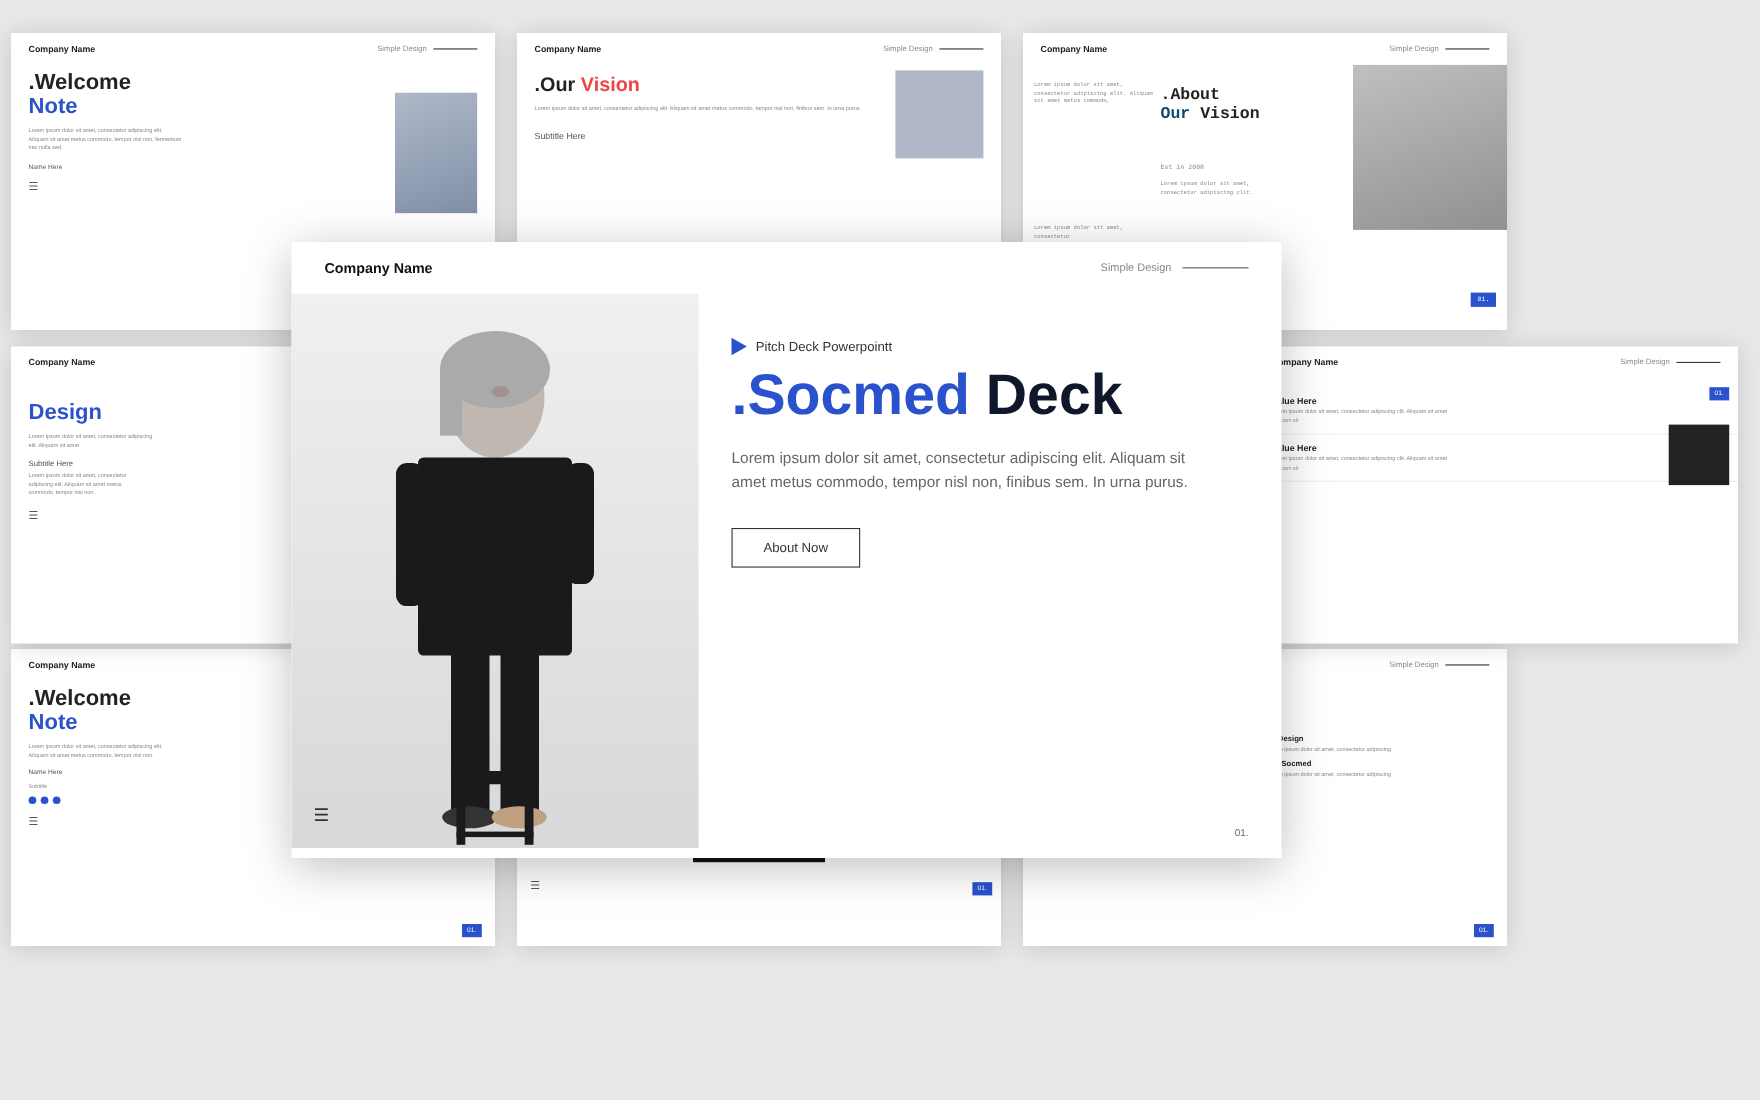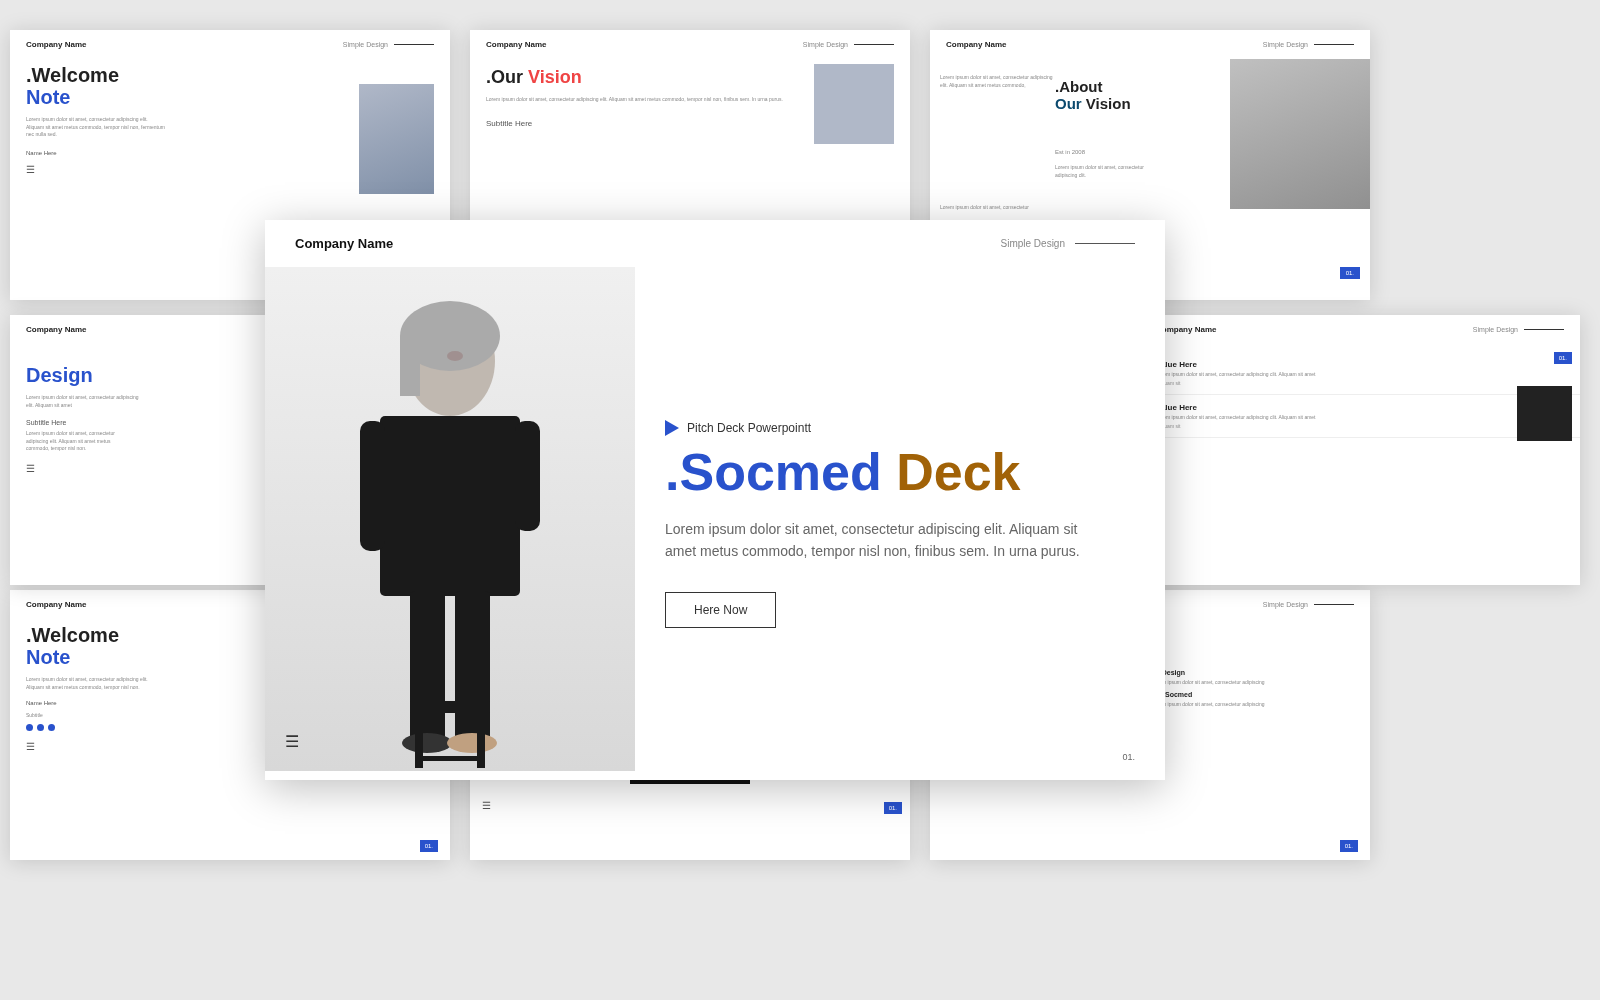--- a/index.html
+++ b/index.html
@@ -223,21 +223,20 @@
       bottom: 20px;
       left: 20px;
       font-size: 16px;
       color: #333;
     }
     .main-right {
       flex: 1;
       padding: 40px 30px 30px;
       display: flex;
       flex-direction: column;
-      justify-content: center;
     }
     .pitch-label {
       display: flex;
       align-items: center;
       gap: 8px;
       font-size: 12px;
       color: #333;
       margin-bottom: 10px;
     }
     .play-triangle {
@@ -330,21 +329,21 @@
 </div>
 
 <div class="slide-card slide-top-right z1">
   <div class="slide-header">
     <span class="slide-company">Company Name</span>
     <span class="slide-tagline">
       <span>Simple Design</span>
       <span class="tagline-line"></span>
     </span>
   </div>
-  <div style="position:relative; height:230px;">
+  <div style="position:relative; height:230px;font-family:Liberation Mono, monospace;">
     <div style="position:absolute; right:0; top:0; width:140px; height:150px; background: linear-gradient(160deg, #c0c0c0 0%, #909090 100%);"></div>
     <div style="position:absolute; left:10px; top:15px; font-size:5px; color:#888; line-height:1.5; max-width:115px;">Lorem ipsum dolor sit amet, consectetur adipiscing elit. Aliquam sit amet metus commodo,</div>
     <div style="position:absolute; left:125px; top:20px; font-size:15px; font-weight:900; color:#222; line-height:1.1;">
       <div>.About</div>
       <span style="color:#0c4a6e;">Our</span>
       <span>Vision</span>
     </div>
     <div style="position:absolute; left:125px; top:90px; font-size:6px; color:#888;">Est in 2008</div>
     <div style="position:absolute; left:125px; top:105px; font-size:5px; color:#888; line-height:1.5; max-width:100px;">Lorem ipsum dolor sit amet, consectetur adipiscing clit.</div>
     <div style="position:absolute; left:10px; top:145px; font-size:5px; color:#888; line-height:1.5; max-width:115px;">Lorem ipsum dolor sit amet, consectetur</div>
@@ -443,26 +442,26 @@
       <div class="main-menu-icon">☰</div>
     </div>
 
     <div class="main-right">
       <div class="pitch-label">
         <div class="play-triangle"></div>
         <span>Pitch Deck Powerpointt</span>
       </div>
       <div class="main-title">
         <span>.Socmed</span>
-        <span style="color:#a16207;">Deck</span>
+        <span style="color:#0f172a;">Deck</span>
       </div>
       <div class="main-description">Lorem ipsum dolor sit amet, consectetur adipiscing elit.
 Aliquam sit amet metus commodo, tempor nisl non,
 finibus sem. In urna purus.</div>
-      <button class="start-now-btn">Here Now</button>
+      <button class="start-now-btn">About Now</button>
     </div>
   </div>
 
   <div style="position:absolute; bottom:18px; right:30px; font-size:9px; color:#666;">01.</div>
 </div>
 
 <div class="slide-card slide-bot-left z1">
   <div class="slide-header">
     <span class="slide-company">Company Name</span>
     <span class="slide-tagline">

